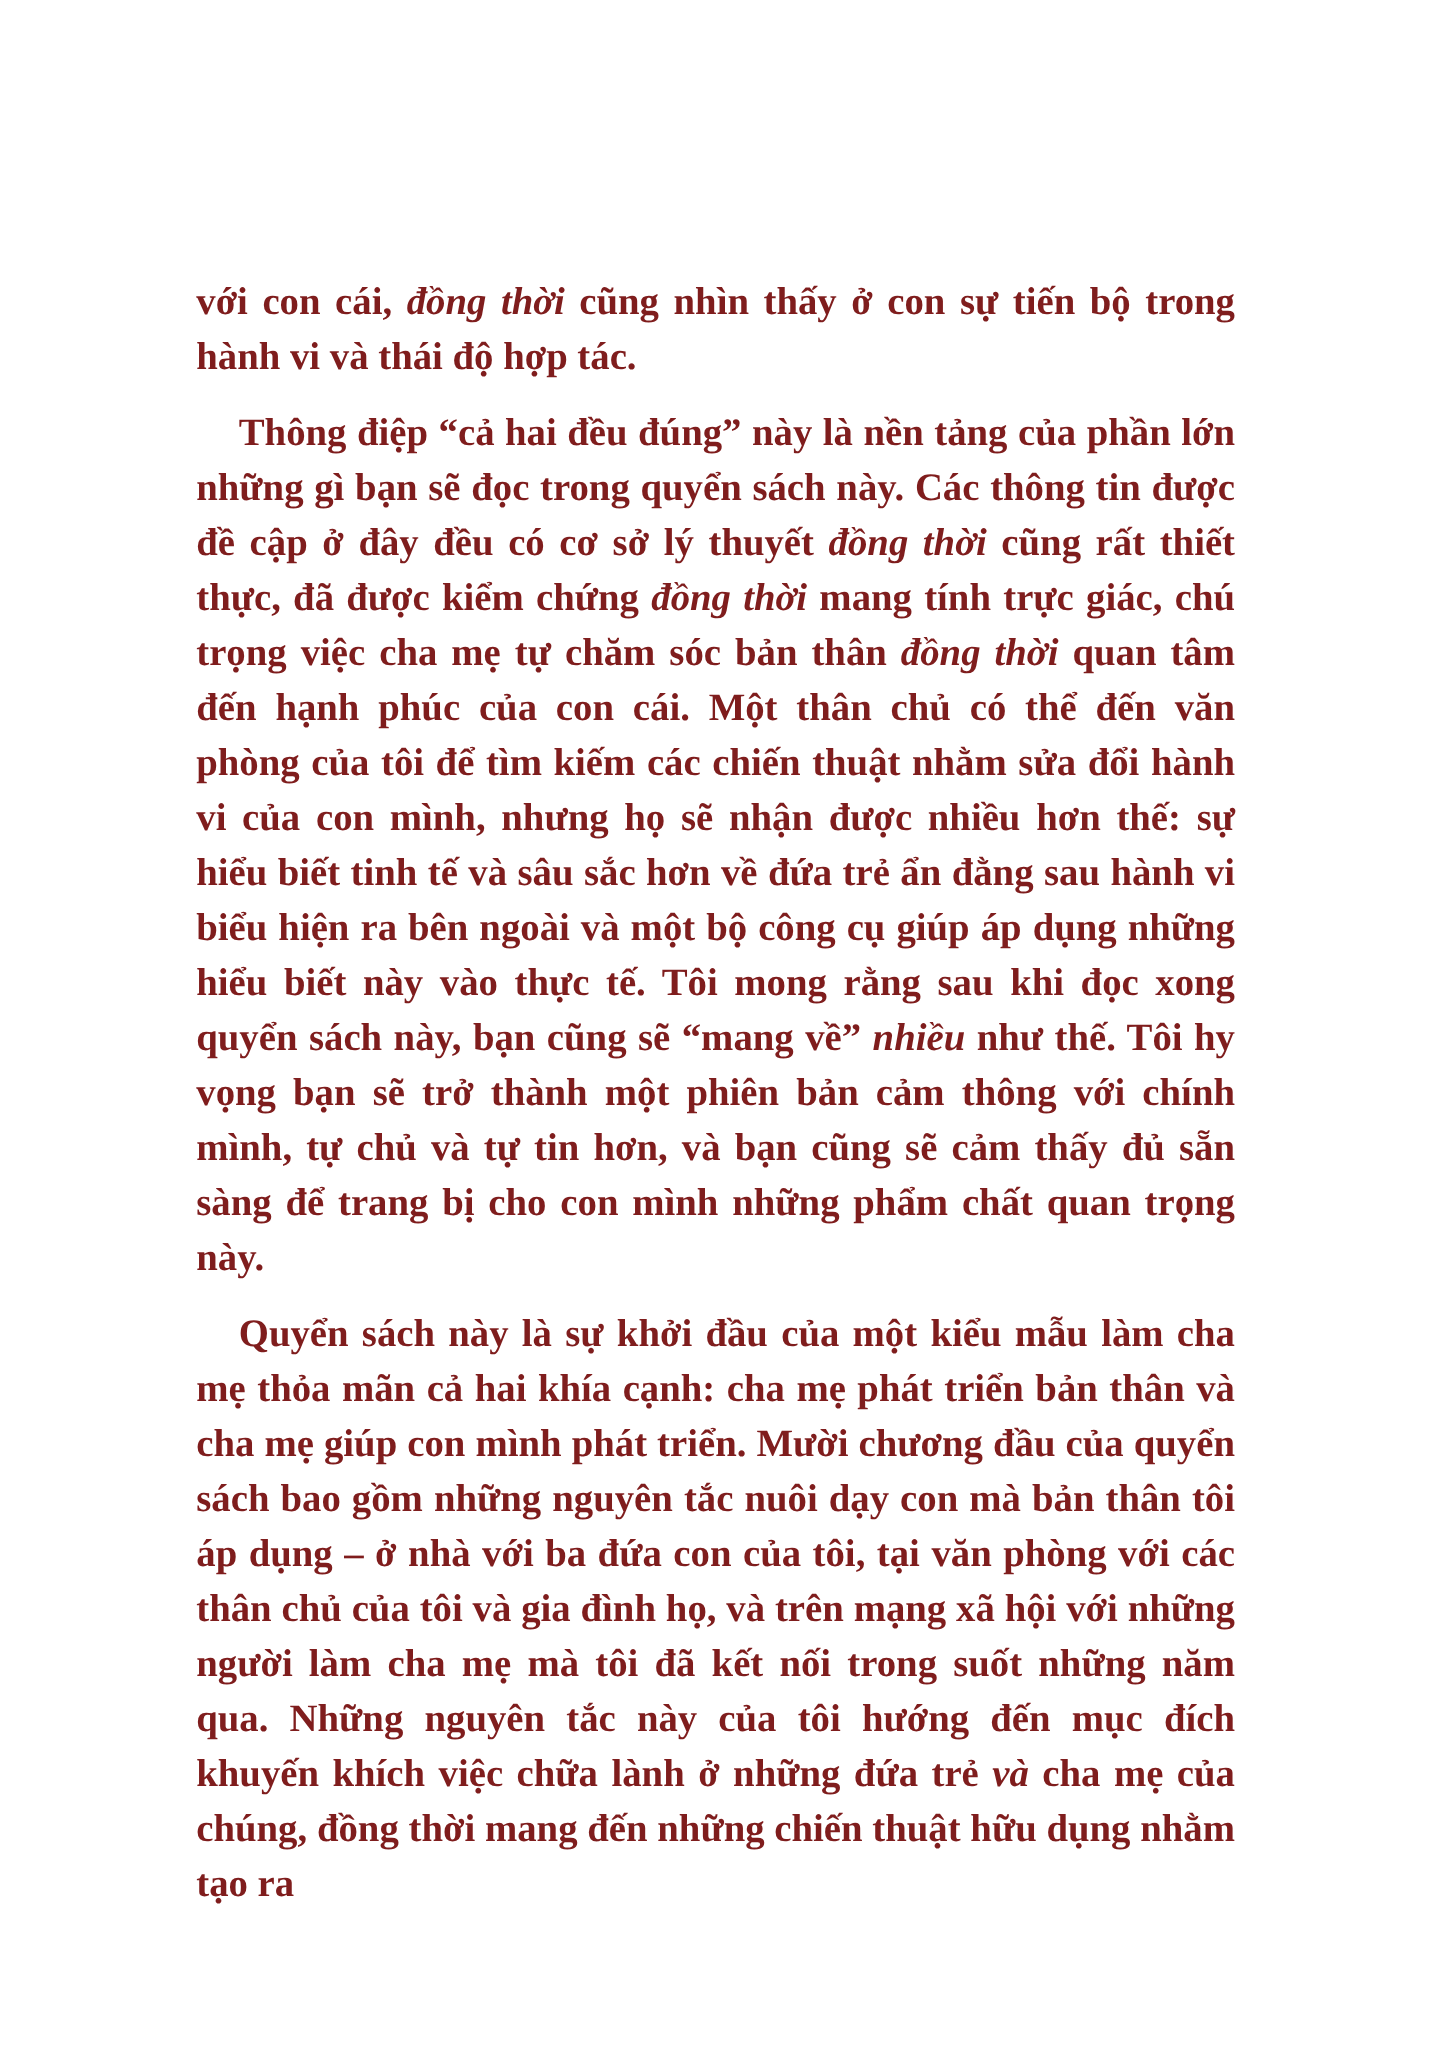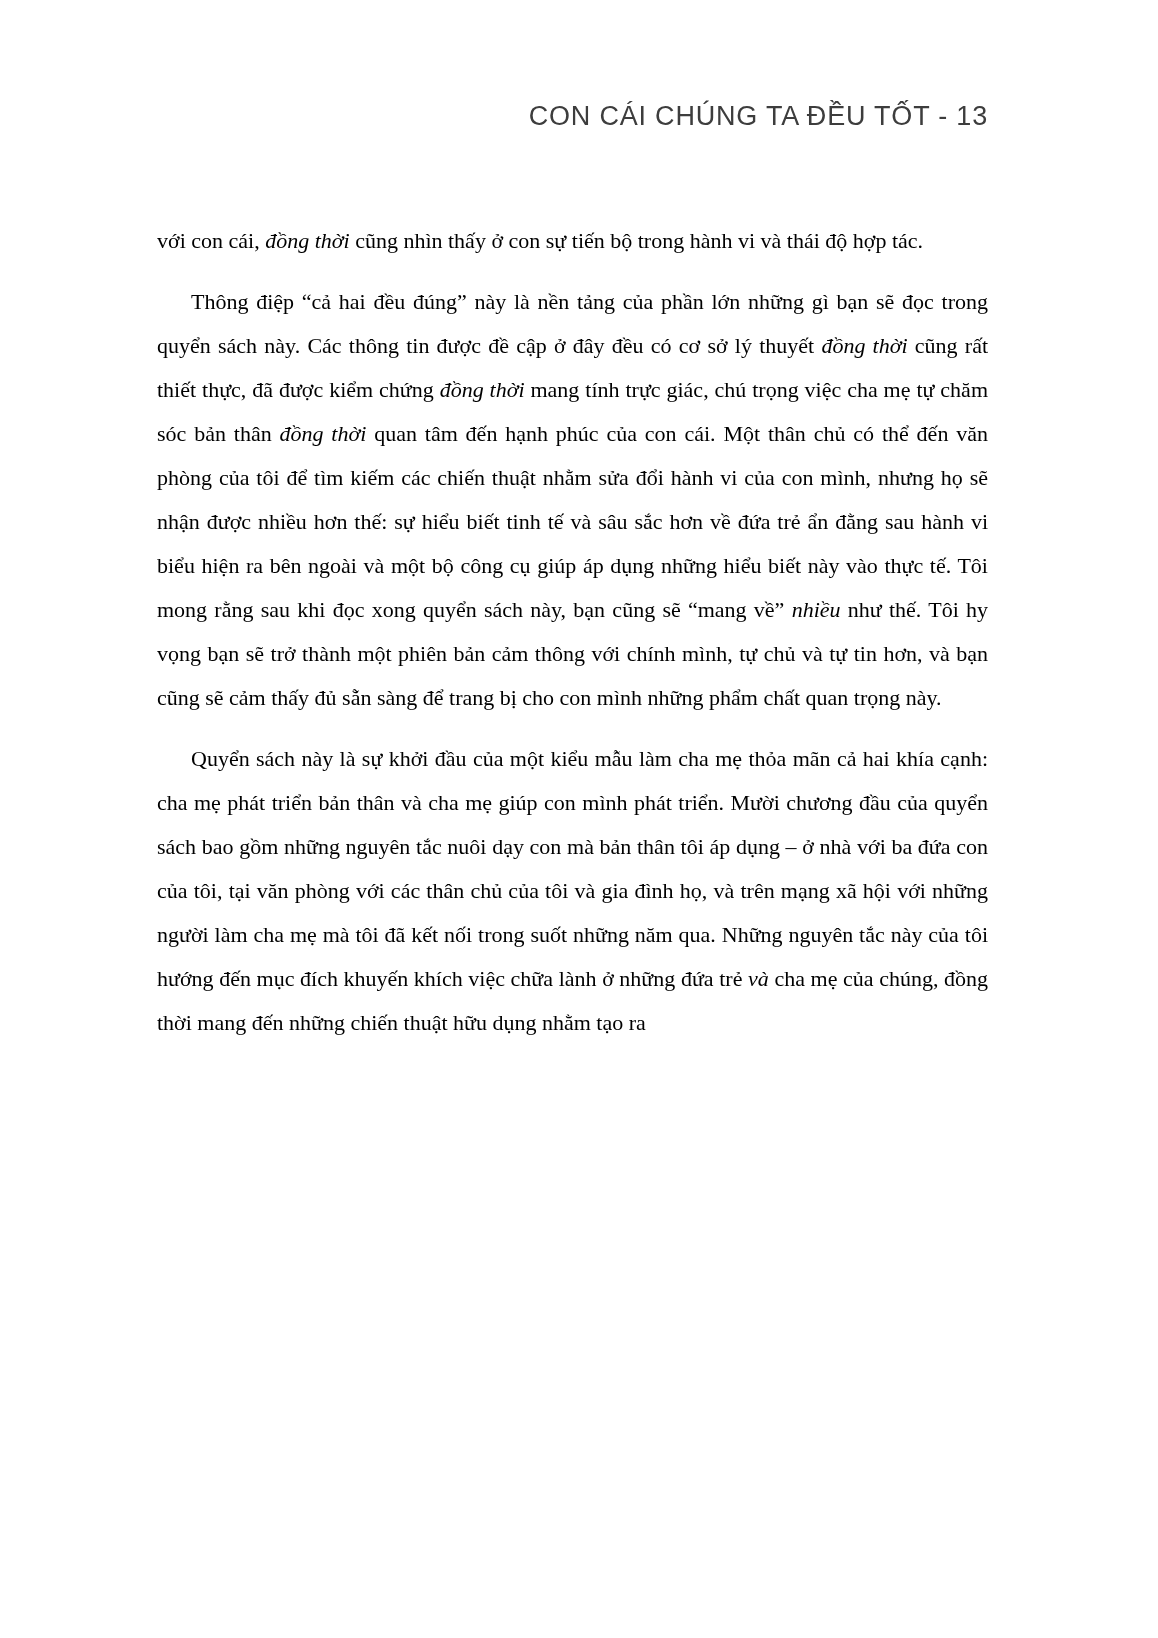--- a/index.html
+++ b/index.html
@@ -24,39 +24,39 @@
     font-weight: 400;
     letter-spacing: 0.8px;
     color: #3d3d3d;
     white-space: pre;
   }
   .body-text {
     position: absolute;
     top: 219px;
     left: 157px;
     width: 831px;
-    font-size: 22px;
+    font-size: 31px;
     line-height: 44px;
-    color: #000000;
+    color: #7f1d1d;
     text-align: justify;
     text-justify: inter-word;
+    font-weight: bold;
   }
   .para {
     margin: 0 0 17px 0;
     text-indent: 34px;
   }
   .para.no-indent { text-indent: 0; }
   .italic { font-style: italic; }
 </style>
 </head>
 <body>
 
 <div class="page">
 
-  <div class="running-header"><span>CON CÁI CHÚNG TA ĐỀU TỐT</span><span> - </span><span>13</span></div>
 
   <div class="body-text">
     <p class="para no-indent"><span>với con cái, </span><span class="italic">đồng thời</span><span> cũng nhìn thấy ở con sự tiến bộ trong hành vi và thái độ hợp tác.</span></p>
     <p class="para"><span>Thông điệp “cả hai đều đúng” này là nền tảng của phần lớn những gì bạn sẽ đọc trong quyển sách này. Các thông tin được đề cập ở đây đều có cơ sở lý thuyết </span><span class="italic">đồng thời</span><span> cũng rất thiết thực, đã được kiểm chứng </span><span class="italic">đồng thời</span><span> mang tính trực giác, chú trọng việc cha mẹ tự chăm sóc bản thân </span><span class="italic">đồng thời</span><span> quan tâm đến hạnh phúc của con cái. Một thân chủ có thể đến văn phòng của tôi để tìm kiếm các chiến thuật nhằm sửa đổi hành vi của con mình, nhưng họ sẽ nhận được nhiều hơn thế: sự hiểu biết tinh tế và sâu sắc hơn về đứa trẻ ẩn đằng sau hành vi biểu hiện ra bên ngoài và một bộ công cụ giúp áp dụng những hiểu biết này vào thực tế. Tôi mong rằng sau khi đọc xong quyển sách này, bạn cũng sẽ “mang về” </span><span class="italic">nhiều</span><span> như thế. Tôi hy vọng bạn sẽ trở thành một phiên bản cảm thông với chính mình, tự chủ và tự tin hơn, và bạn cũng sẽ cảm thấy đủ sẵn sàng để trang bị cho con mình những phẩm chất quan trọng này.</span></p>
     <p class="para"><span>Quyển sách này là sự khởi đầu của một kiểu mẫu làm cha mẹ thỏa mãn cả hai khía cạnh: cha mẹ phát triển bản thân và cha mẹ giúp con mình phát triển. Mười chương đầu của quyển sách bao gồm những nguyên tắc nuôi dạy con mà bản thân tôi áp dụng – ở nhà với ba đứa con của tôi, tại văn phòng với các thân chủ của tôi và gia đình họ, và trên mạng xã hội với những người làm cha mẹ mà tôi đã kết nối trong suốt những năm qua. Những nguyên tắc này của tôi hướng đến mục đích khuyến khích việc chữa lành ở những đứa trẻ </span><span class="italic">và</span><span> cha mẹ của chúng, đồng thời mang đến những chiến thuật hữu dụng nhằm tạo ra</span></p>
   </div>
 
 </div>
 
 </body></html>

